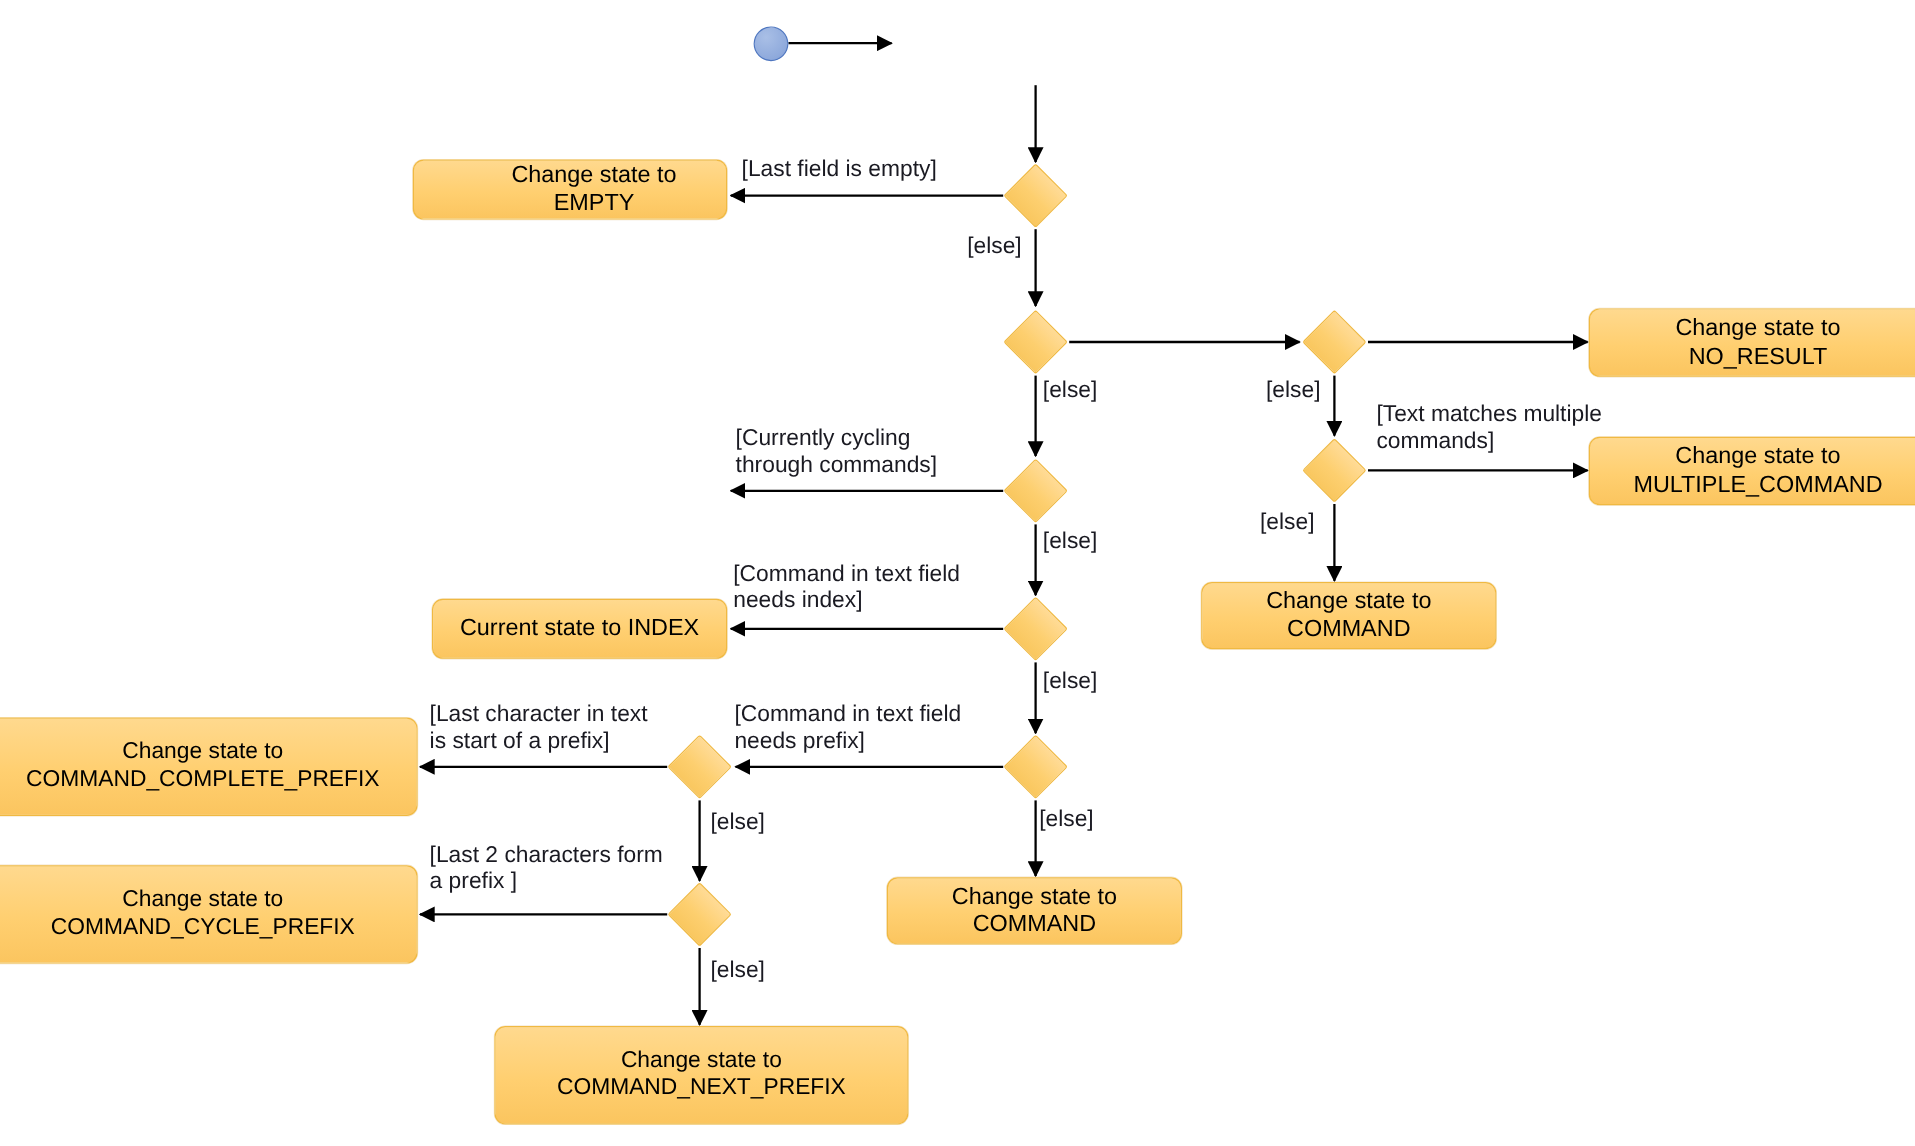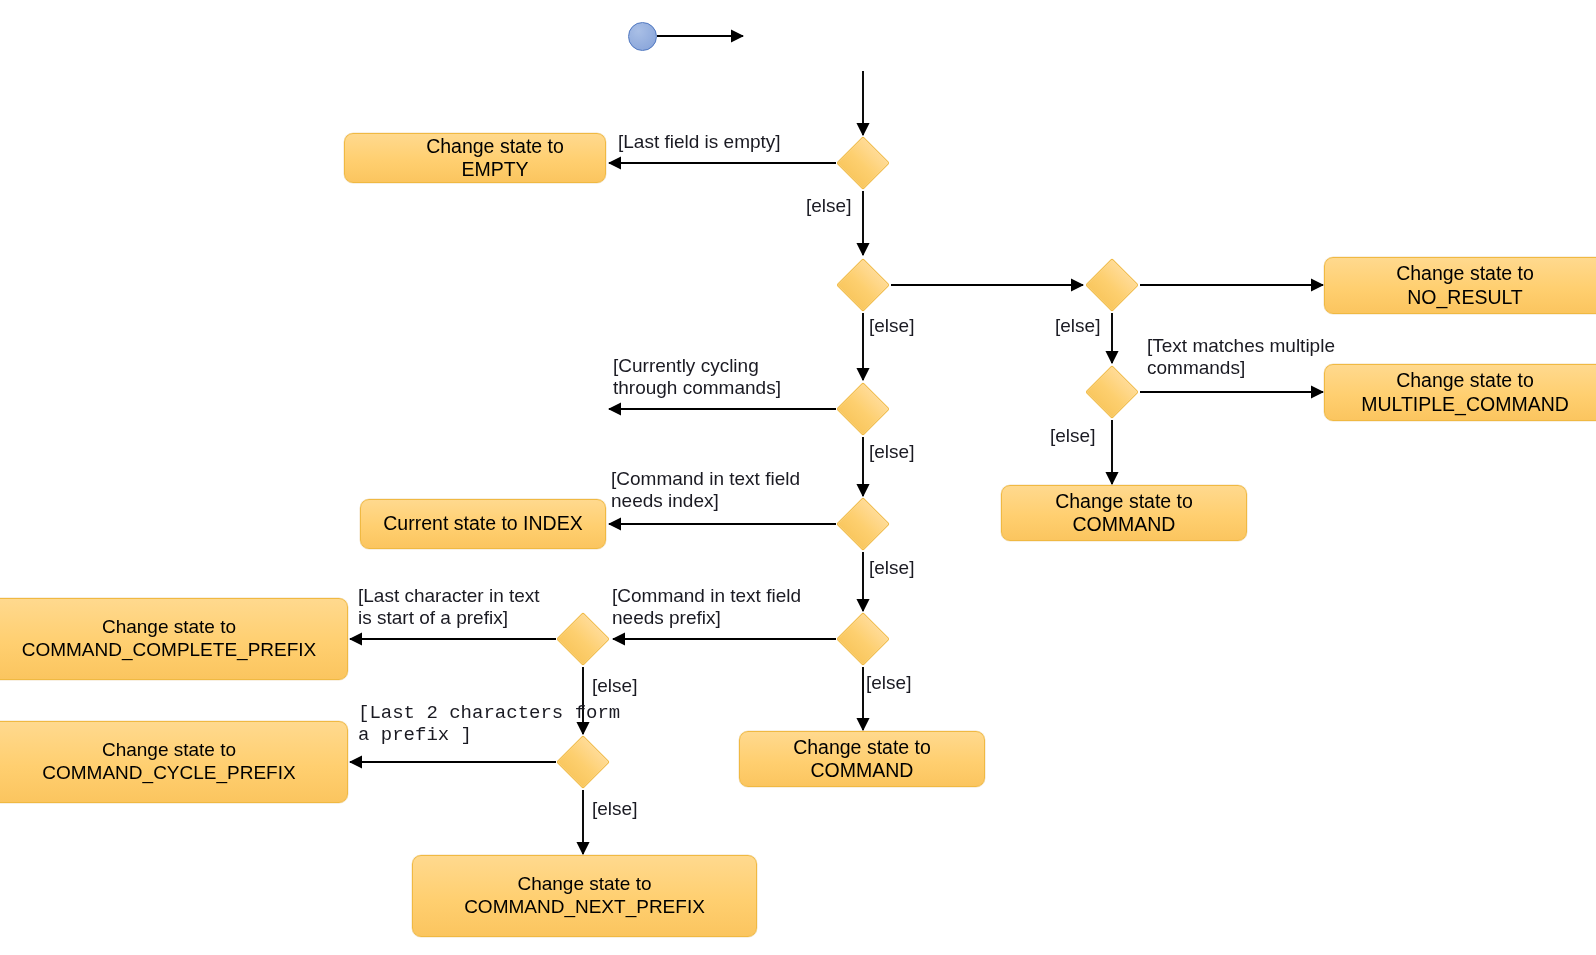--- a/index.html
+++ b/index.html
@@ -199,18 +199,18 @@
   <div class="edge-label" style="left:612px; top:585px;">[Command in text field
 needs prefix]</div>
 
   <div class="edge-label" style="left:866px; top:672px;">[else]</div>
 
   <div class="edge-label" style="left:358px; top:585px;">[Last character in text
 is start of a prefix]</div>
 
   <div class="edge-label" style="left:592px; top:675px;">[else]</div>
 
-  <div class="edge-label" style="left:358px; top:702px;font-family:Liberation Mono, monospace;">[Last 2 characters form
+  <div class="edge-label" style="left:358px; top:702px;">[Last 2 characters form
 a prefix ]</div>
 
   <div class="edge-label" style="left:592px; top:798px;">[else]</div>
 
 </div>
 
 </body></html>

